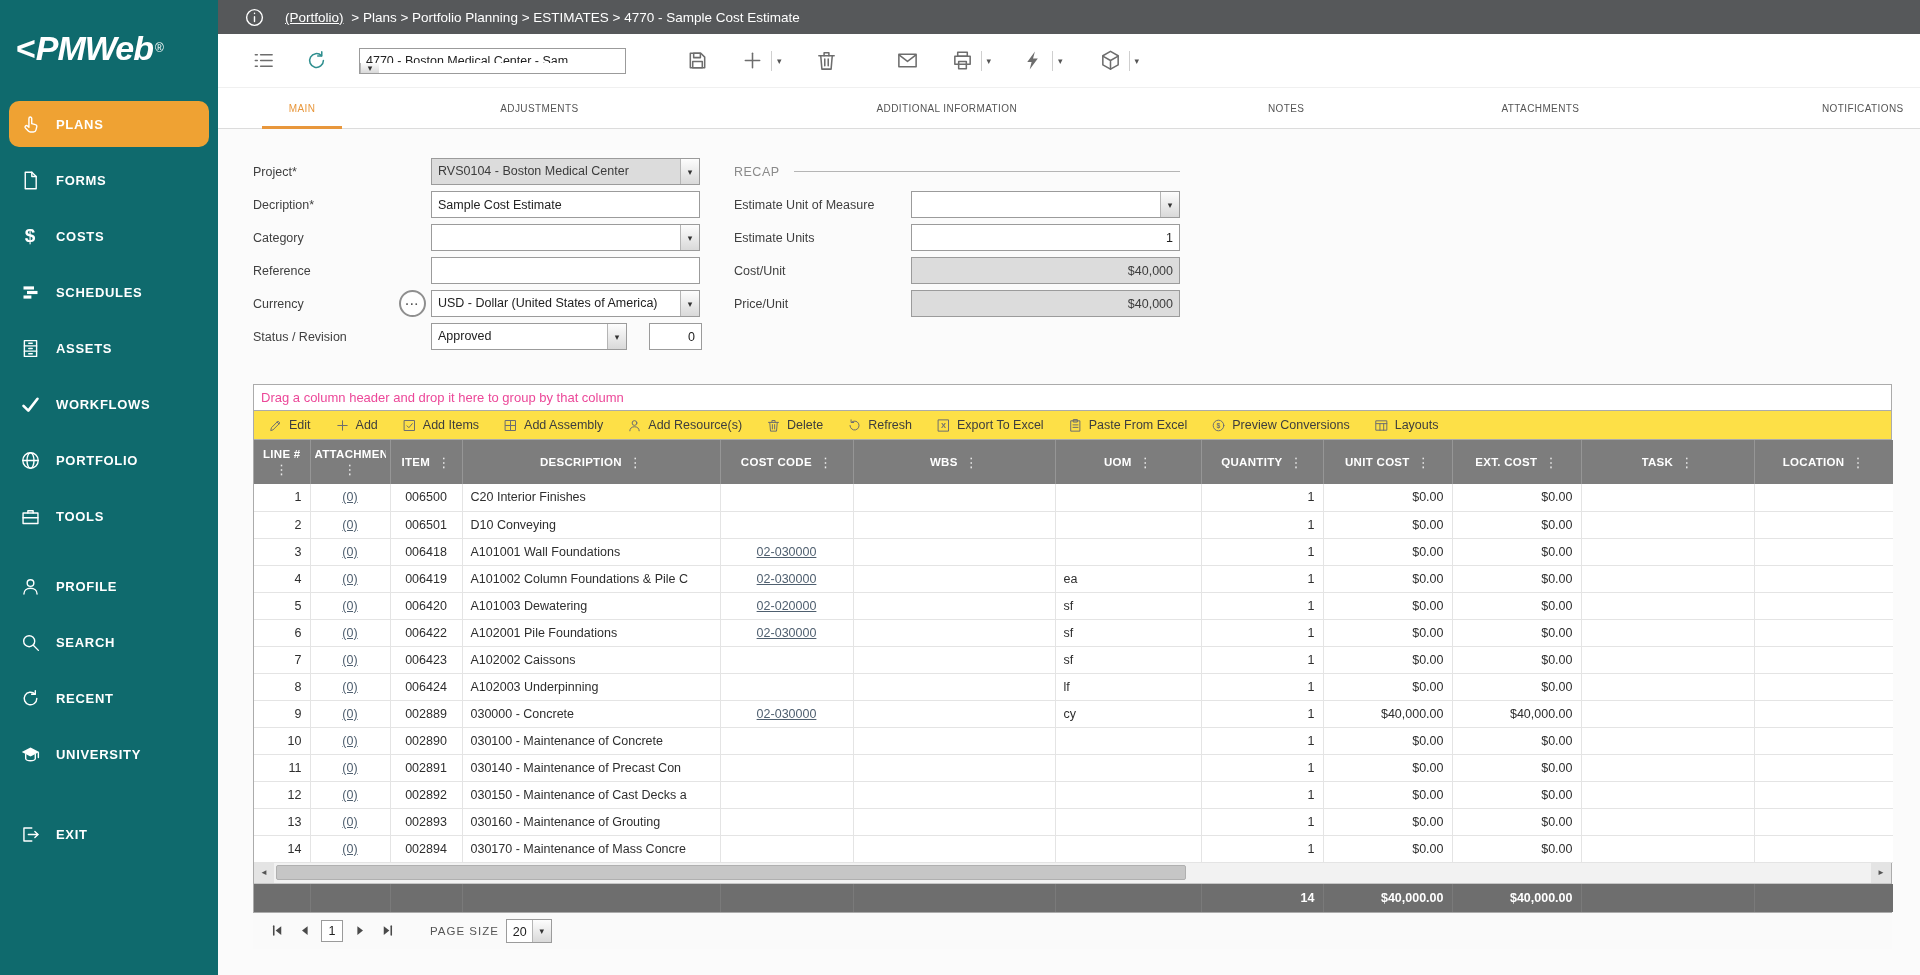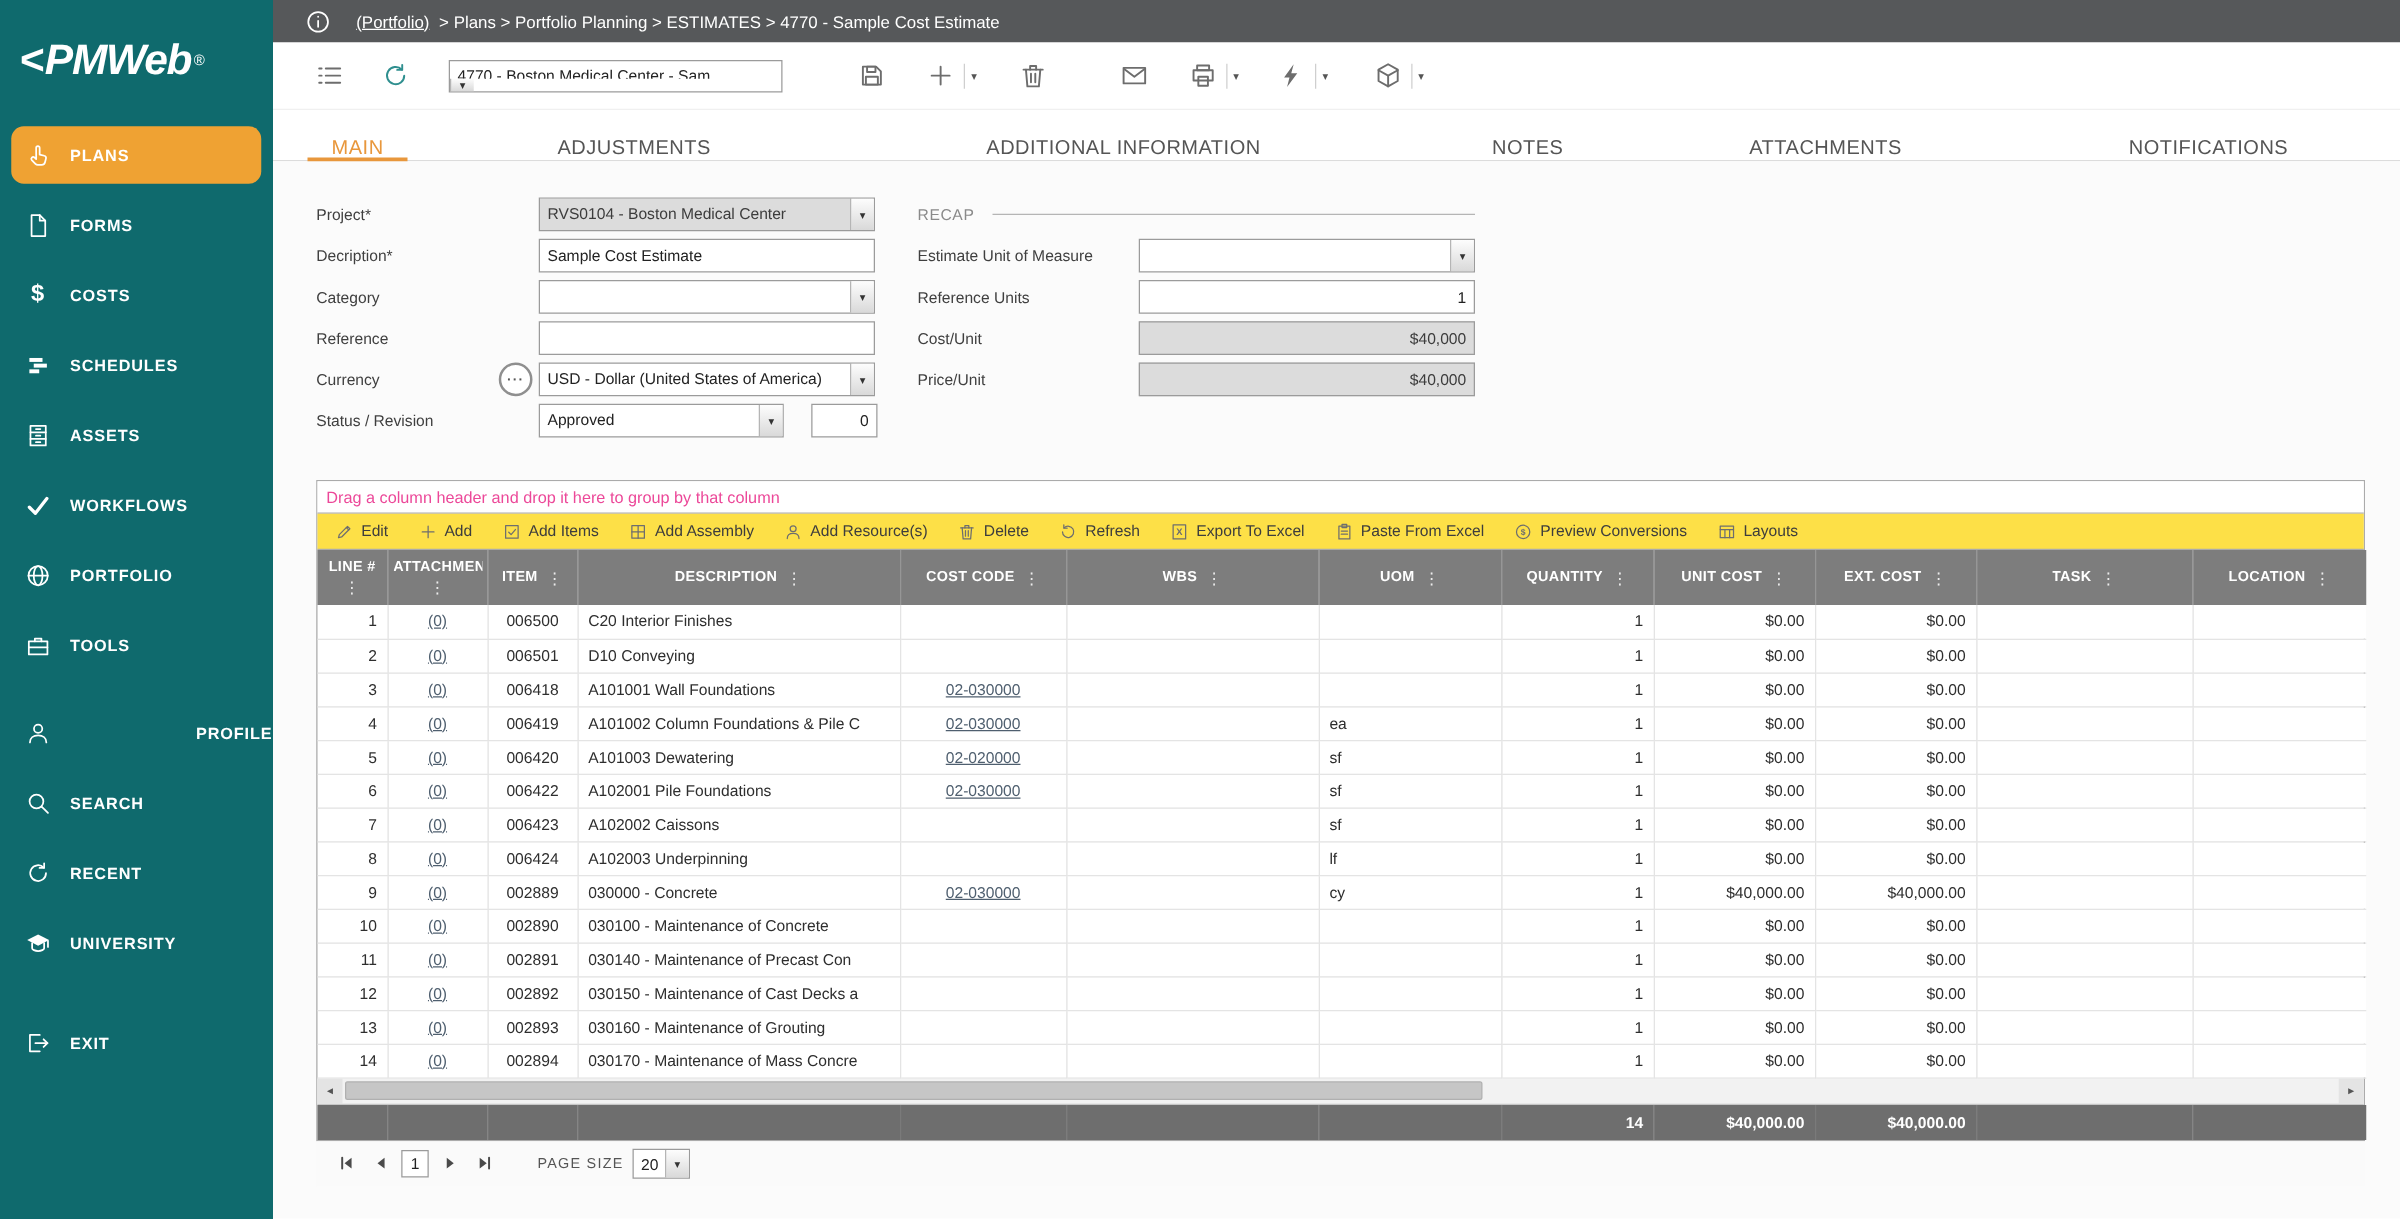--- a/index.html
+++ b/index.html
@@ -13,21 +13,21 @@
   
   .sidebar { position:fixed; left:0; top:0; width:218px; height:975px; background:var(--sidebar_teal,#0f6a6d); z-index:10; }
   .logo { height:96px; display:flex; align-items:center; padding-left:16px; color:#fff; }
   .logo-prefix { font-size:34px; font-weight:bold; }
   .logo-pm { font-size:34px; font-weight:bold; font-style:italic; letter-spacing:-1px; }
   .logo-web { font-size:34px; font-weight:bold; font-style:italic; letter-spacing:-1px; }
   .logo-reg { font-size:12px; vertical-align:super; margin-left:2px; }
   .side-item { height:56px; display:flex; align-items:center; padding-left:20px; color:#fff;
     font-size:13px; font-weight:bold; letter-spacing:.7px; cursor:pointer; }
   .side-item.active { background:var(--active_orange,#efa233); border-radius:10px; margin:5px 9px; padding-left:11px; height:46px; }
-  .side-nav .side-item:nth-child(9) { margin-top:14px;justify-content:space-between; }
+  .side-nav .side-item:nth-child(9) { margin-top:14px; }
   .side-nav .side-item:nth-child(13) { margin-top:24px; }
   .side-ico { width:21px; height:21px; margin-right:15px; flex:0 0 21px; display:inline-flex; align-items:center; justify-content:center; }
   .side-ico.txt-ico { font-size:19px; font-weight:bold; }
   .side-label { white-space:nowrap; }
 
   
   .main { margin-left:218px; }
   .topbar { height:34px; background:var(--topbar_gray,#56585a); display:flex; align-items:center; padding-left:26px; color:#fff; }
   .breadcrumb { margin-left:20px; font-size:13.5px; }
   .bc-link { text-decoration:underline; cursor:pointer; }
@@ -49,22 +49,22 @@
   .sel.small { width:196px; }
   .sel.pgsize { width:46px; height:24px;text-align:right; }
   .tinput { width:269px; height:27px; border:1px solid #9b9b9b; background:#fff; color:#222;
     font:12.5px "Liberation Sans", sans-serif; padding:0 6px; }
   .tinput.right { text-align:right; }
   .tinput.disabled { background:#dcdcdc; color:#3c3c3c; }
   .rev-input { width:53px; margin-left:22px; text-align:right; }
 
   
   .tabs { height:41px; display:flex; background:#fff; border-bottom:1px solid #dcdcdc; }
-  .tab { display:flex; align-items:flex-end; justify-content:center; font-size:16px; color:#555;
-    letter-spacing:.4px; position:relative; cursor:pointer; white-space:nowrap; }
+  .tab { display:flex; align-items:center; justify-content:center; font-size:10px; color:#555;
+    letter-spacing:.4px; position:relative; cursor:pointer; white-space:nowrap;margin-left:16px; }
   .tabs .tab:nth-child(1){flex:0 0 8%;} .tabs .tab:nth-child(2){flex:0 0 18%;}
   .tabs .tab:nth-child(3){flex:0 0 28%;} .tabs .tab:nth-child(4){flex:0 0 10%;}
   .tabs .tab:nth-child(5){flex:0 0 18%;} .tabs .tab:nth-child(6){flex:0 0 18%;}
   .tab.active { color:var(--tab_active_orange,#e8973c); }
   .tab.active::after { content:""; position:absolute; bottom:-1px; left:50%; transform:translateX(-50%);
     width:80px; height:3px; background:var(--tab_active_orange,#e8973c); }
 
   
   .content { background:#fbfbfb; height:846px; padding:29px 0 0 35px; }
   .form-area { display:flex; }
@@ -419,21 +419,21 @@
           <span class="recap-line"></span>
         </div>
         <div class="frow">
           <span class="flabel">Estimate Unit of Measure</span>
           <div class="sel">
             <span class="sel-val"></span>
             <span class="sel-btn txt-ico">▾</span>
           </div>
         </div>
         <div class="frow">
-          <span class="flabel">Reference Units</span>
+          <span class="flabel">Estimate Units</span>
           <input class="tinput right" value="1" style="">
         </div>
         <div class="frow">
           <span class="flabel">Cost/Unit</span>
           <input class="tinput right disabled" readonly="" value="$40,000" style="">
         </div>
         <div class="frow">
           <span class="flabel">Price/Unit</span>
           <input class="tinput right disabled" readonly="" value="$40,000" style="">
         </div>

